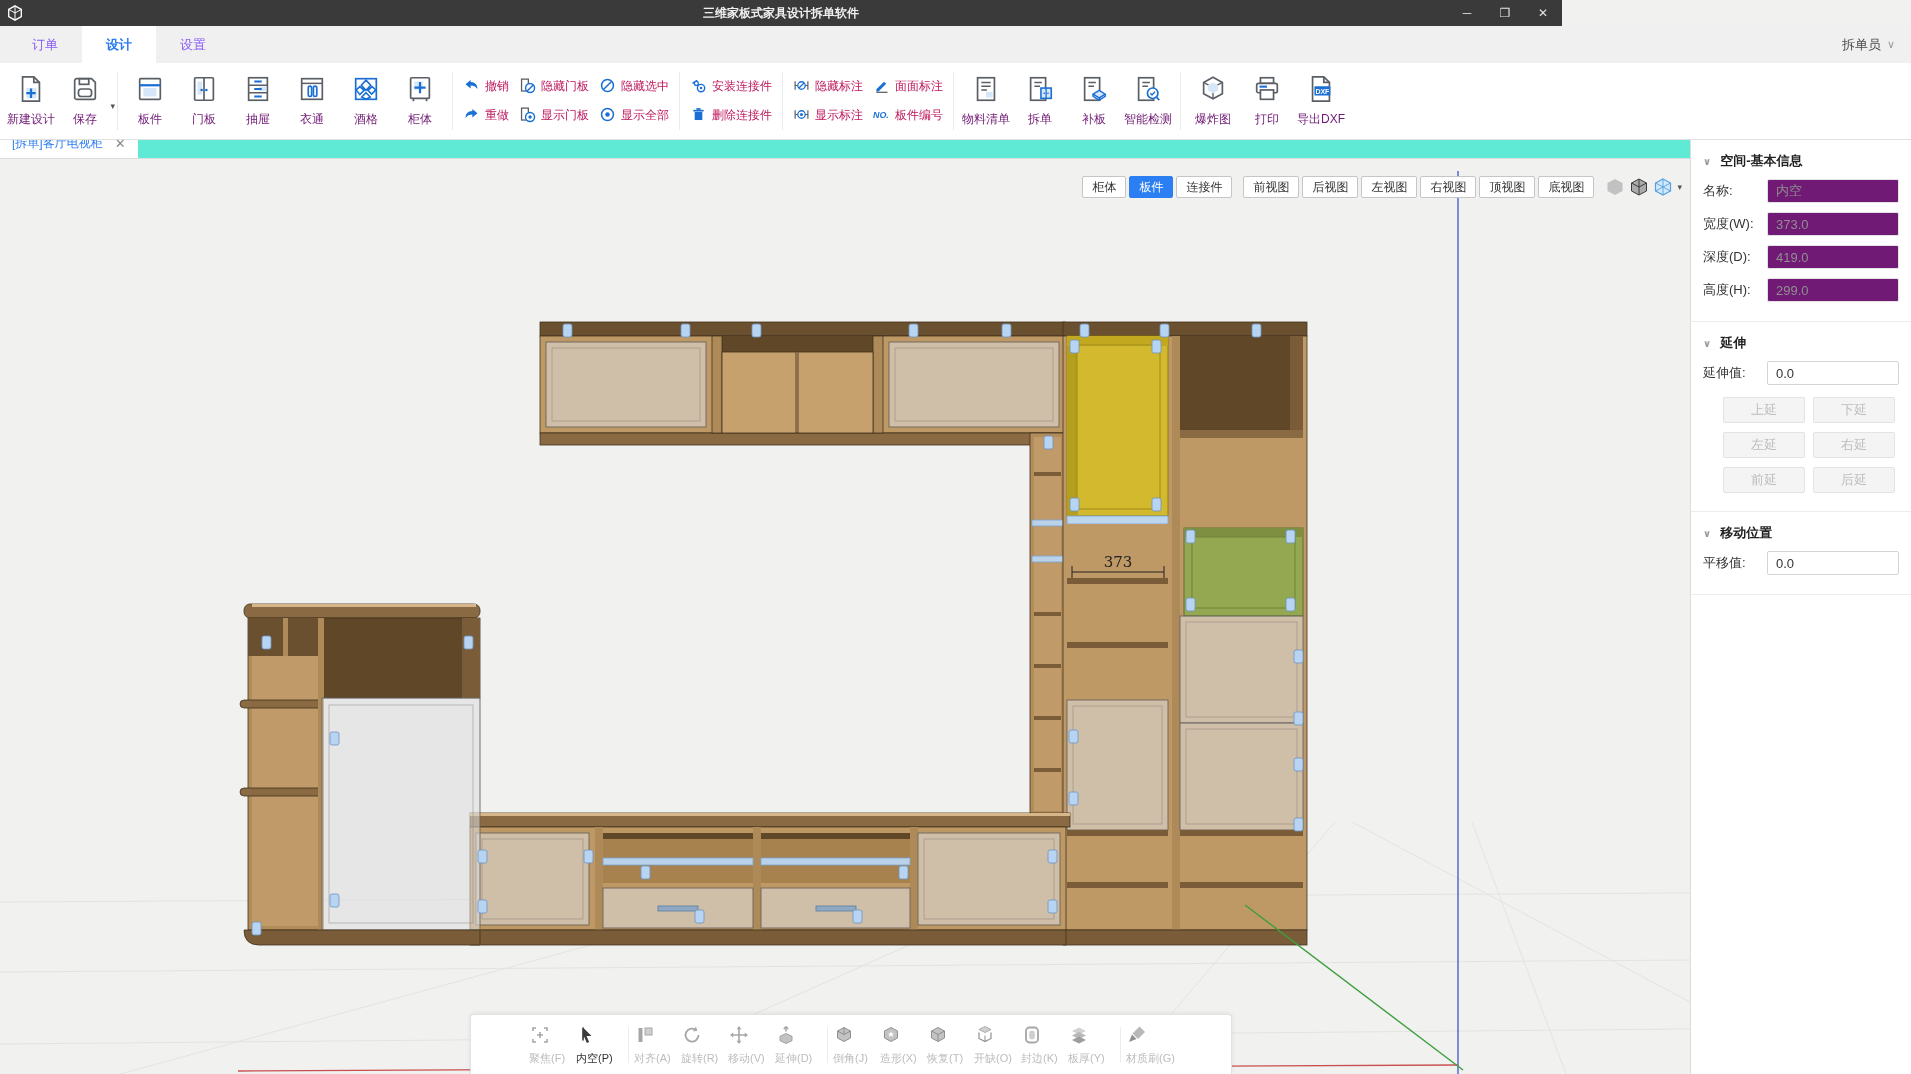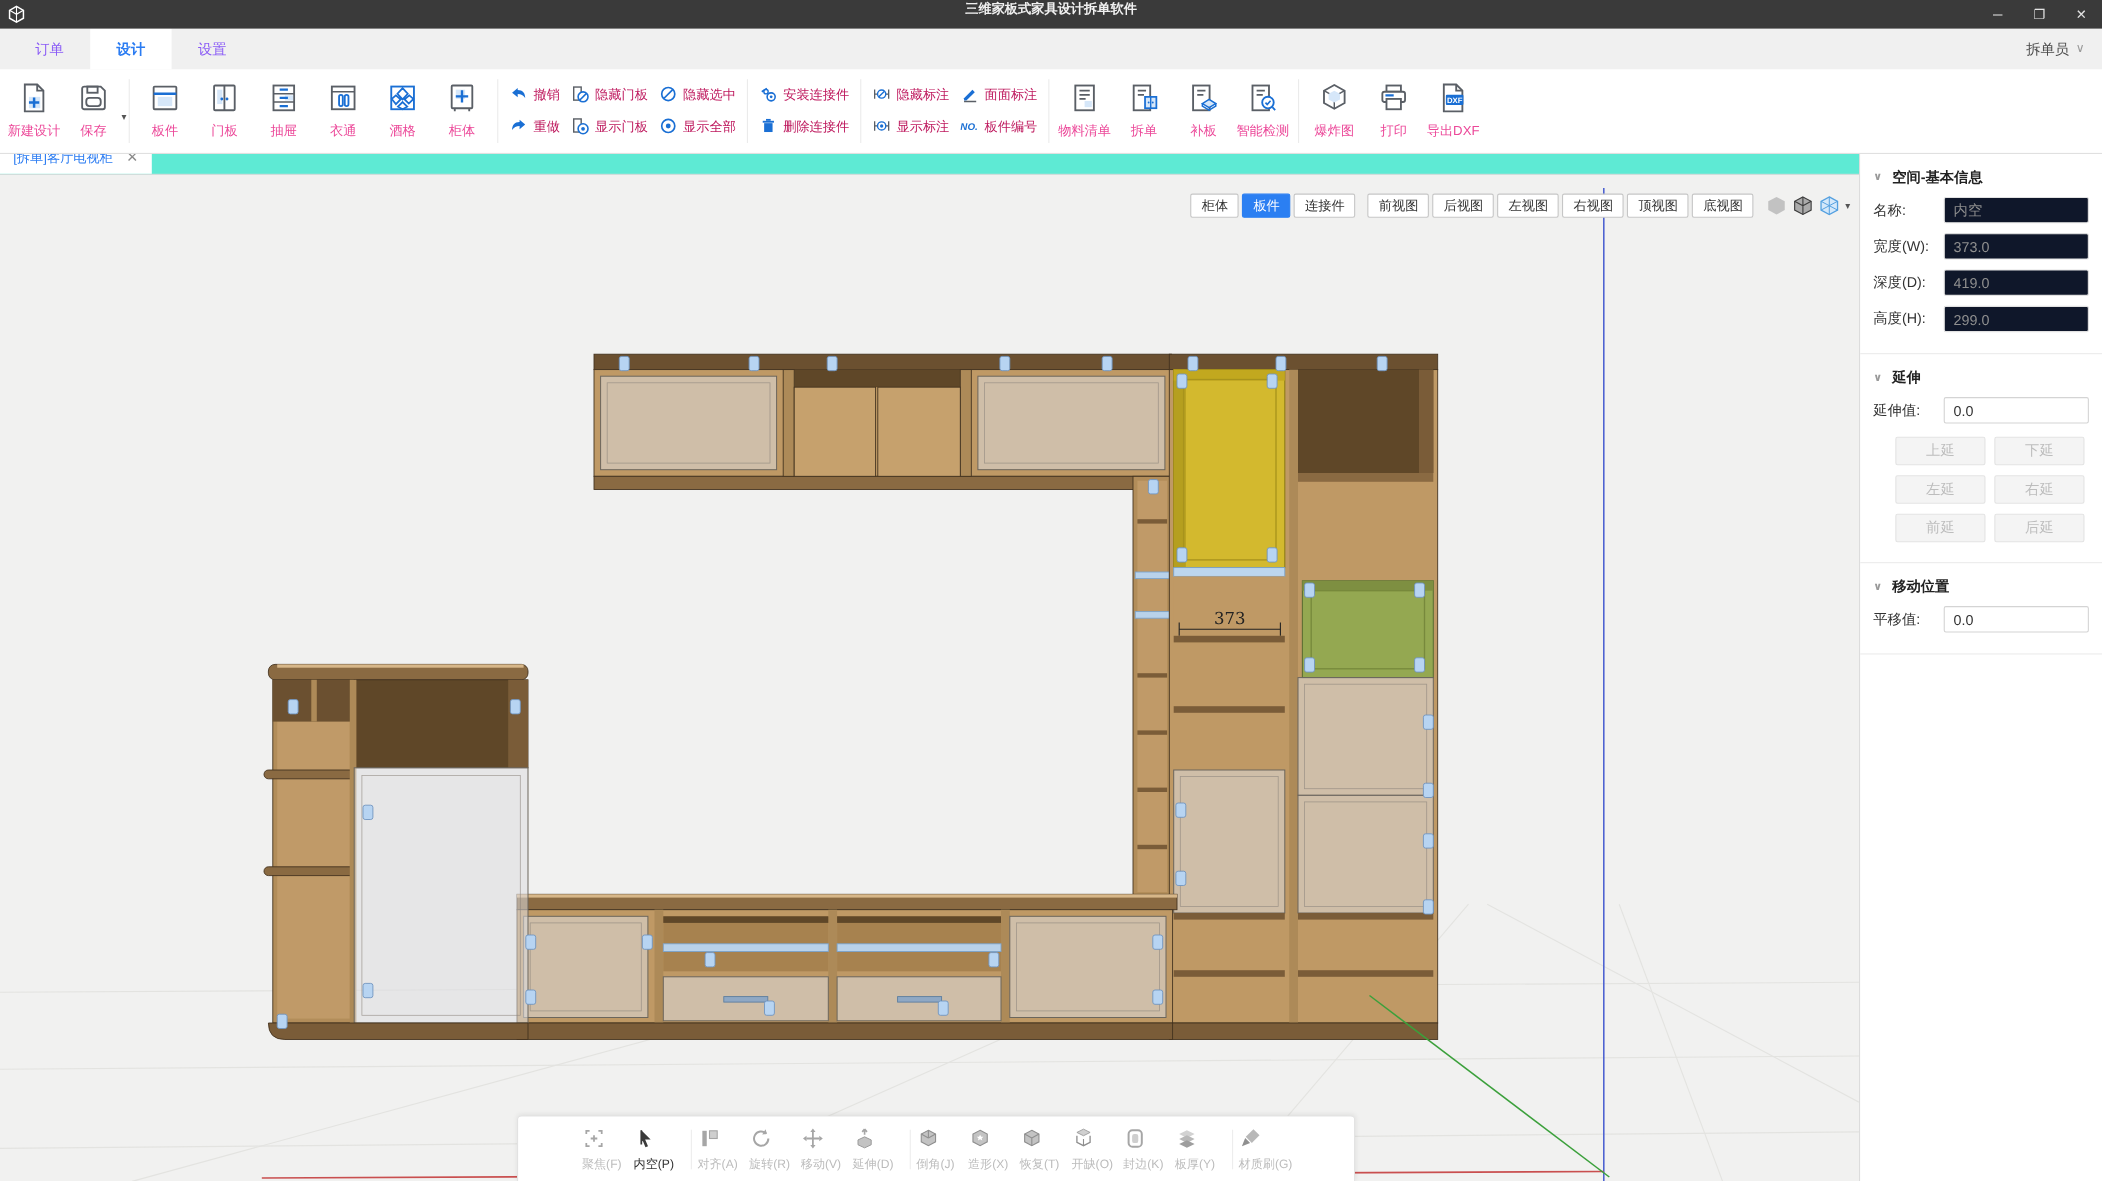--- a/index.html
+++ b/index.html
@@ -1,38 +1,38 @@
 <!DOCTYPE html>
 <html><head>
 <meta charset="utf-8">
 <style>
   * { margin:0; padding:0; box-sizing:border-box; }
   html,body { width:1911px; height:1074px; overflow:hidden; }
   body { position:relative; font-family:"Liberation Sans","DejaVu Sans",sans-serif; background:#f1f1f0; font-size:12px; }
 
   
-  .titlebar { position:absolute; top:0; left:0; width:1911px; height:26px; background:#3a3a3a; display:flex; z-index:50; }
+  .titlebar { position:absolute; top:0; left:0; width:1562px; height:26px; background:#3a3a3a; display:flex; align-items:center; z-index:50; }
   .tb-logo { width:30px; height:26px; display:flex; align-items:center; justify-content:center; }
   .tb-title { position:absolute; left:50%; transform:translateX(-50%); color:#f0f0f0; font-size:12px; font-weight:bold; }
   .tb-controls { margin-left:auto; display:flex; }
   .tb-btn { width:38px; height:26px; line-height:26px; text-align:center; color:#e3e3e3; font-size:12px; cursor:pointer; }
 
   
   .tabstrip { position:absolute; top:26px; left:0; width:1911px; height:37px; background:#f0f0f0; display:flex; align-items:stretch; z-index:40; }
   .tab { padding:0 24px; line-height:37px; font-size:13px; color:#8b5cf6; cursor:pointer; }
   .tab.active { background:#fff; color:#2b7cf2; font-weight:bold; }
   .user-menu { margin-left:auto; margin-right:16px; line-height:37px; font-size:13px; color:#4a4a4a; display:flex; align-items:center; gap:6px; cursor:pointer; }
   .user-caret { color:#9a9a9a; font-size:11px; }
 
   
   .ribbon { position:absolute; top:63px; left:0; width:1911px; height:77px; background:#fff; border-bottom:1px solid #e0e0e0; display:flex; align-items:center; padding-left:4px; z-index:40; }
   .rb-sep { width:1px; height:58px; background:#ebebeb; margin:0 5px; flex:none; }
   .rb-item { display:flex; flex-direction:column; align-items:center; justify-content:center; width:54px; height:72px; cursor:pointer; position:relative; flex:none; }
   .rb-item svg { width:30px; height:30px; }
-  .rb-label { font-size:12px; color:#ec4899; margin-top:4px; white-space:nowrap; }
+  .rb-label { font-size:12px; color:#701a75; margin-top:4px; white-space:nowrap; }
   .rb-caret { position:absolute; right:-3px; top:36px; font-size:9px; color:#555; }
   .rb-col { display:flex; flex-direction:column; justify-content:center; gap:9px; margin:0 5px; flex:none; }
   .rb-mini { display:flex; align-items:center; gap:5px; cursor:pointer; }
   .rb-mini svg { width:17px; height:17px; flex:none; }
   .rb-mini-label { font-size:12px; color:#be185d; white-space:nowrap; }
 
   
   .docstrip { position:absolute; top:128px; left:0; width:1690px; height:31px; background:#5eead4; border-bottom:1px solid #dcdcdc; display:flex; z-index:30; }
   .doc-tab { display:flex; align-items:center; gap:12px; background:#fff; padding:0 12px; font-size:12px; color:#2b7cf2; cursor:pointer; }
   .doc-close { color:#8a8a8a; font-size:13px; cursor:pointer; }
@@ -58,21 +58,21 @@
   .bb-item.active .bb-label { color:#333; }
   .bb-sep { width:1px; height:36px; background:#ededed; margin:0 5px; }
 
   
   .sidepanel { position:absolute; top:140px; left:1690px; width:221px; height:934px; background:#fff; border-left:1px solid #dcdcdc; color:#333; overflow:hidden; }
   .sp-section { padding:6px 12px 10px 12px; border-bottom:1px solid #ececec; }
   .sp-header { display:flex; align-items:center; gap:9px; font-weight:bold; font-size:13px; color:#222; margin:6px 0 4px 0; }
   .sp-chevron { color:#999; font-size:10px; cursor:pointer; }
   .sp-row { display:flex; align-items:center; margin:9px 0; }
   .sp-row label { width:64px; font-size:13px; color:#333; flex:none; }
-  .sp-input { flex:1; height:24px; border:1px solid #e2e2e2; background:#0f172a; color:#8f8f8f; padding:0 8px; font-size:13px; border-radius:2px; font-family:"Liberation Sans",sans-serif; width:100%; min-width:0; }
+  .sp-input { flex:1; height:24px; border:1px solid #e2e2e2; background:#701a75; color:#8f8f8f; padding:0 8px; font-size:13px; border-radius:2px; font-family:"Liberation Sans",sans-serif; width:100%; min-width:0; }
   .sp-input.enabled { background:#fff; color:#333; border-color:#d4d4d4; }
   .sp-grid { display:grid; grid-template-columns:1fr 1fr; gap:9px 8px; margin:12px 4px 8px 20px; }
   .sp-btn { height:26px; background:#f4f4f4; border:1px solid #e3e3e3; color:#bdbdbd; font-size:13px; display:flex; align-items:center; justify-content:center; border-radius:2px; cursor:default; }
 
   .hinge { fill:#b7d4f2; stroke:#6f94bf; stroke-width:0.8; }
   .glass { fill:#dddde0; fill-opacity:0.55; stroke:#6b655c; stroke-width:0.9; }
   .glassline { fill:none; stroke:#8b857c; stroke-width:0.7; opacity:0.7; }
   .wood-edge { stroke:#43321f; stroke-width:0.8; }
 </style>
 </head>

